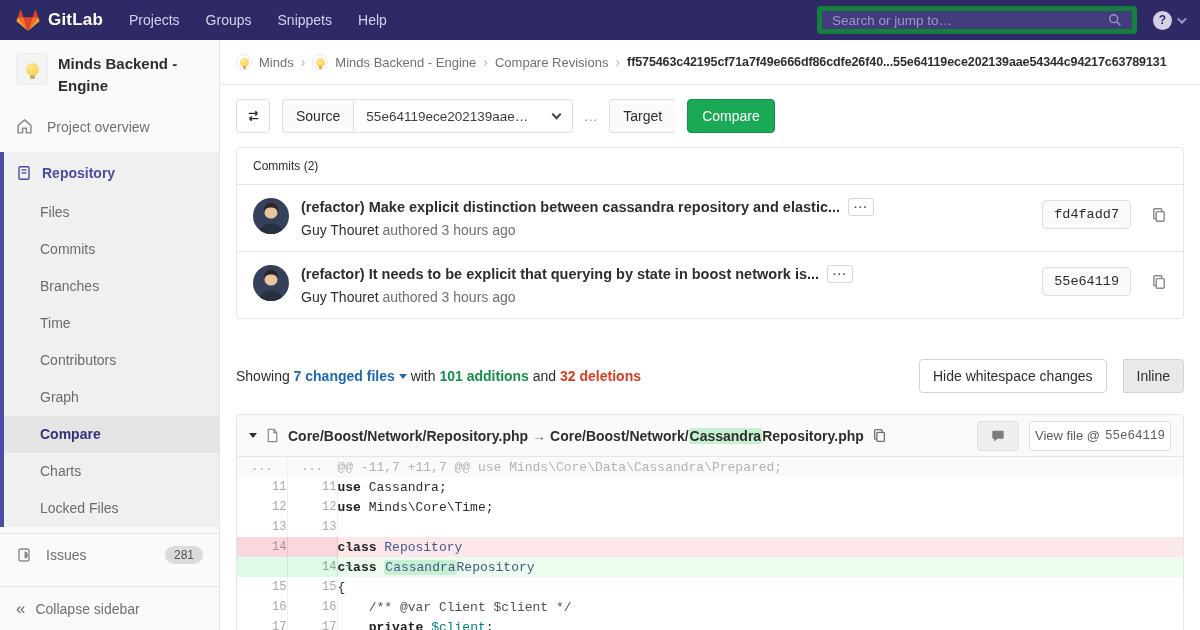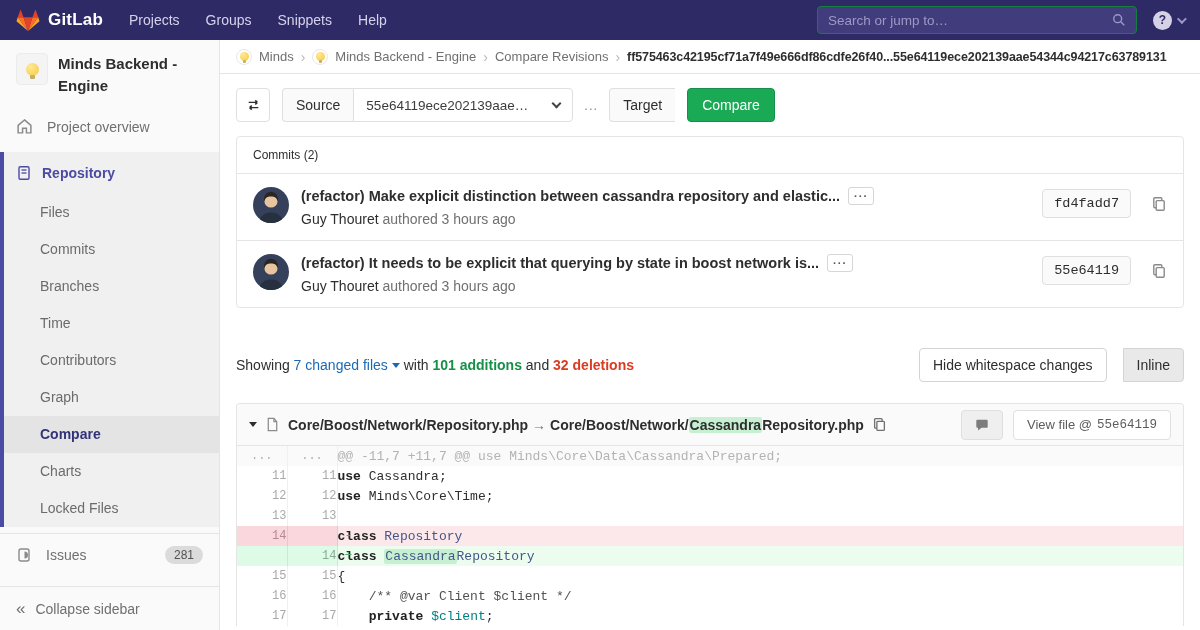--- a/index.html
+++ b/index.html
@@ -6,21 +6,21 @@
   html,body { width:1200px; height:630px; overflow:hidden; background:#fff;
     font-family:"Liberation Sans","DejaVu Sans",sans-serif; color:#2e2e2e; font-size:14px; }
 
   
   .navbar { height:40px; background:#2e2a66; display:flex; align-items:center; padding:0 16px; gap:26px; }
   .brand { display:flex; align-items:center; gap:8px; }
   .brand svg { width:24px; height:23px; }
   .brand-text { color:#fff; font-size:17px; font-weight:600; letter-spacing:.2px; }
   .nav-link { color:#d6d2ec; font-size:14px; font-weight:500; cursor:pointer; }
   .nav-right { margin-left:auto; display:flex; align-items:center; gap:16px; }
-  .search-box { width:320px; height:28px; background:#413d7c; border:1px solid #15803d; border-radius:4px;
+  .search-box { width:320px; height:28px; background:#413d7c; border:5px solid #15803d; border-radius:4px;
     display:flex; align-items:center; padding:0 10px; }
   .search-box input { flex:1; background:transparent; border:none; outline:none; color:#cfcbe8; font-size:13.5px;
     font-family:inherit; }
   .search-box input::placeholder { color:#9d98c6; }
   .help-wrap { display:flex; align-items:center; gap:5px; cursor:pointer; }
   .help-circle { width:19px; height:19px; border-radius:50%; background:#d5d2e8; color:#2e2a66;
     font-size:12px; font-weight:bold; display:flex; align-items:center; justify-content:center; }
   .chev { width:7px; height:7px; border-right:2px solid #9d98c6; border-bottom:2px solid #9d98c6;
     transform:rotate(45deg) translateY(-2px); }
   .signin-btn { background:#fff; color:#2e2a66; font-weight:bold; font-size:14px; border:none;
@@ -48,21 +48,21 @@
   .submenu .sub-item.active { background:#e4e4e4; color:#32327a; font-weight:bold; }
   .issues-block { border-top:1px solid #e5e5e5; margin-top:6px; }
   .issues-item { height:42px; }
   .badge { margin-left:auto; background:#dbdbdb; color:#525252; font-size:12px; border-radius:9px; padding:2px 9px; }
   .collapse-row { position:absolute; left:0; right:0; bottom:0; height:44px; border-top:1px solid #e5e5e5;
     display:flex; align-items:center; gap:10px; padding:0 16px; color:#707070; cursor:pointer; background:#fafafa; }
   .collapse-glyph { font-size:17px; color:#707070; }
 
   
   .content { margin-left:220px; }
-  .breadcrumb-bar { height:34px; border-bottom:1px solid #e5e5e5; display:flex; align-items:center;
+  .breadcrumb-bar { height:45px; border-bottom:1px solid #e5e5e5; display:flex; align-items:center;
     padding:0 16px; gap:7px; font-size:13px; color:#707070; white-space:nowrap; overflow:hidden; }
   .crumb-avatar { width:16px; height:16px; border-radius:50%; background:#fff; border:1px solid #e8e8e8;
     display:flex; align-items:center; justify-content:center; flex:none; }
   .crumb-link { color:#707070; cursor:pointer; }
   .crumb-sep { color:#b8b8b8; font-size:14px; }
   .crumb-current { font-weight:bold; color:#2e2e2e; font-size:12.5px; letter-spacing:-0.1px; }
 
   
   .compare-form { display:flex; align-items:center; margin:14px 16px 0; }
   .swap-btn { width:34px; height:34px; border:1px solid #dfdfdf; border-radius:4px; background:#fff;
@@ -91,21 +91,21 @@
     line-height:10px; padding:3px 5px; letter-spacing:1px; cursor:pointer; flex:none; font-weight:bold; }
   .commit-meta { margin-top:6px; font-size:14px; color:#707070; }
   .commit-author { color:#2e2e2e; cursor:pointer; }
   .sha-wrap { display:flex; align-items:center; gap:20px; margin-left:auto; padding-top:2px; }
   .sha-box { border:1px solid #dfdfdf; border-radius:4px; background:#fafafa; padding:6px 11px;
     font-family:"Liberation Mono","DejaVu Sans Mono",monospace; font-size:13.5px; color:#2e2e2e; }
   .icon-btn { background:none; border:none; cursor:pointer; padding:0; display:flex; align-items:center; }
 
   
   .summary-row { margin:40px 16px 0; display:flex; align-items:center; font-size:14px; color:#2e2e2e; }
-  .files-link { color:#1b69b6; font-weight:normal; cursor:pointer; }
+  .files-link { color:#1b69b6; font-weight:bold; cursor:pointer; }
   .caret-down-blue { display:inline-block; width:0; height:0; border-left:4px solid transparent;
     border-right:4px solid transparent; border-top:5px solid #1b69b6; margin-left:4px; }
   .additions { color:#168f48; font-weight:bold; }
   .deletions { color:#db3b21; font-weight:bold; }
   .summary-btns { margin-left:auto; display:flex; align-items:center; }
   .btn-plain { background:#fff; border:1px solid #d4d4d4; color:#2e2e2e; font-size:14px; height:34px;
     padding:0 13px; border-radius:4px; cursor:pointer; font-family:inherit; }
   .btn-group { display:flex; margin-left:16px; }
   .btn-group .btn-plain { border-radius:0; margin-left:-1px; }
   .btn-group .btn-plain:first-child { border-radius:4px 0 0 4px; margin-left:0; }
@@ -117,21 +117,21 @@
   .diff-head { background:#fafafa; border-bottom:1px solid #e5e5e5; border-radius:4px 4px 0 0;
     display:flex; align-items:center; padding:6px 12px; height:42px; gap:8px; }
   .tri-down { width:0; height:0; border-left:4px solid transparent; border-right:4px solid transparent;
     border-top:5px solid #2e2e2e; cursor:pointer; flex:none; }
   .file-path { font-size:14px; font-weight:bold; color:#2e2e2e; white-space:nowrap; overflow:hidden; }
   .path-arrow { color:#707070; font-weight:normal; margin:0 4px; }
   .hl-green { background:#c7f0d2; border-radius:2px; padding:0 1px; }
   .diff-head-right { margin-left:auto; display:flex; align-items:center; gap:10px; }
   .comment-btn { background:#efefef; border:1px solid #dfdfdf; border-radius:4px; height:30px; width:42px;
     display:flex; align-items:center; justify-content:center; cursor:pointer; }
-  .viewfile-btn { background:#fff; border:1px solid #dfdfdf; border-radius:4px; height:30px; padding:0 13px;
+  .viewfile-btn { background:#fff; border:1px solid #dfdfdf; border-radius:4px; height:30px; padding:0 5px;
     font-size:13px; color:#5c5c5c; display:flex; align-items:center; gap:5px; cursor:pointer; font-family:inherit; }
   .viewfile-sha { font-family:"Liberation Mono","DejaVu Sans Mono",monospace; font-size:12.5px; }
 
   table.code { width:100%; border-collapse:collapse; table-layout:fixed;
     font-family:"Liberation Mono","DejaVu Sans Mono",monospace; }
   table.code td { height:20px; padding:0; vertical-align:middle; }
   td.ln { width:50px; text-align:right; padding-right:10px; color:#aaa; font-size:12px;
     border-right:1px solid #f0f0f0; cursor:pointer; }
   td.codecell { position:relative; padding-left:20px; font-size:13px; color:#2e2e2e; white-space:pre; }
   .sign { position:absolute; left:7px; top:0; line-height:20px; }

